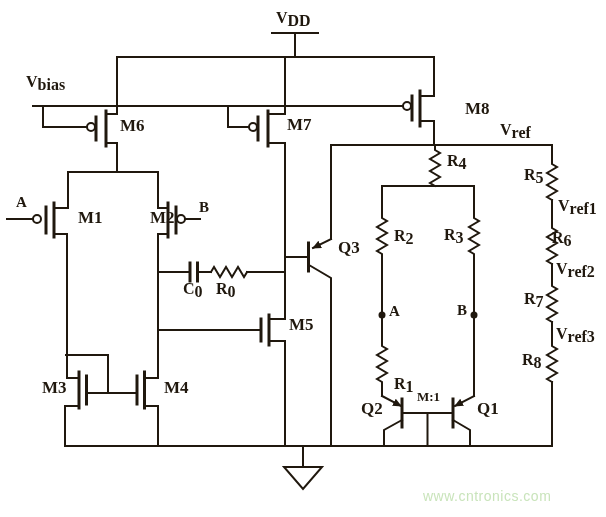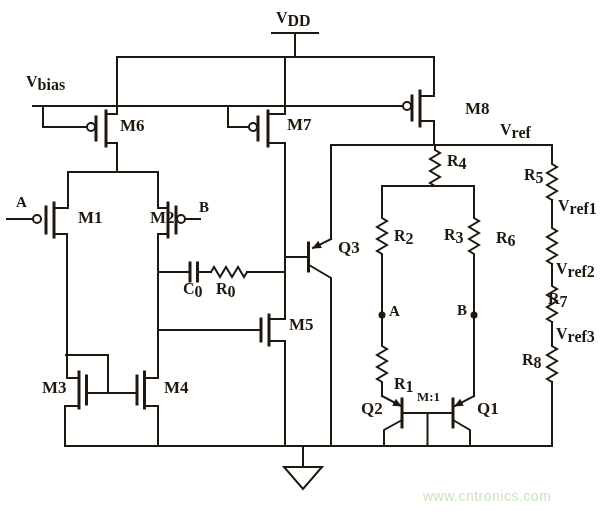--- a/index.html
+++ b/index.html
@@ -215,20 +215,20 @@
   <span class="lbl nlbl" style="left:389px; top:304px;">A</span>
   <span class="lbl nlbl" style="left:457px; top:303px;">B</span>
   <span class="lbl rlbl" style="left:394px; top:376px;"><span>R</span><sub>1</sub></span>
 
   <span class="lbl" style="left:361px; top:400px;">Q2</span>
   <span class="lbl" style="left:477px; top:400px;">Q1</span>
   <span class="lbl slbl" style="left:417px; top:390px;">M:1</span>
 
   <span class="lbl rlbl" style="left:524px; top:167px;"><span>R</span><sub>5</sub></span>
   <span class="lbl rlbl" style="left:558px; top:198px;"><span>V</span><sub>ref1</sub></span>
-  <span class="lbl rlbl" style="left:496px; top:230px;"><span>R</span><sub>6</sub></span>
+  <span class="lbl rlbl" style="left:552px; top:230px;"><span>R</span><sub>6</sub></span>
   <span class="lbl rlbl" style="left:556px; top:261px;"><span>V</span><sub>ref2</sub></span>
-  <span class="lbl rlbl" style="left:548px; top:291px;"><span>R</span><sub>7</sub></span>
+  <span class="lbl rlbl" style="left:524px; top:291px;"><span>R</span><sub>7</sub></span>
   <span class="lbl rlbl" style="left:556px; top:326px;text-align:center;"><span>V</span><sub>ref3</sub></span>
   <span class="lbl rlbl" style="left:522px; top:352px;"><span>R</span><sub>8</sub></span>
 
   <span class="watermark">www.cntronics.com</span>
 </div>
 
 </body></html>

